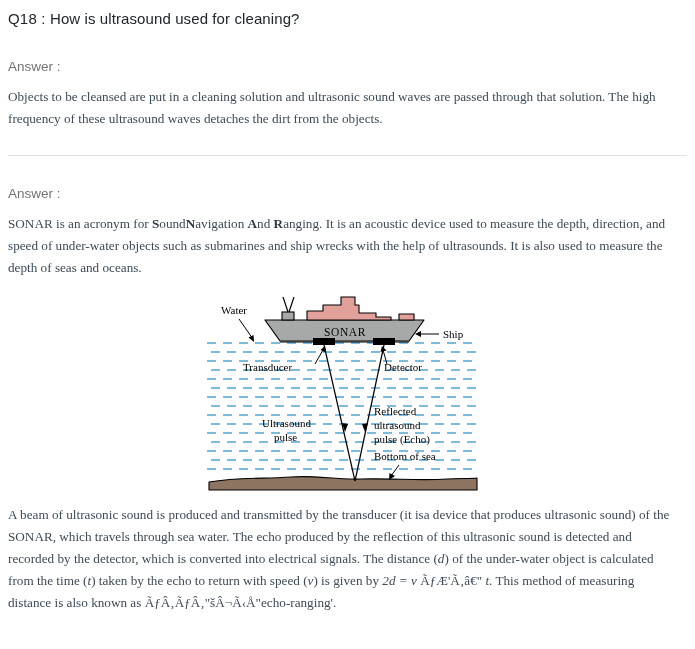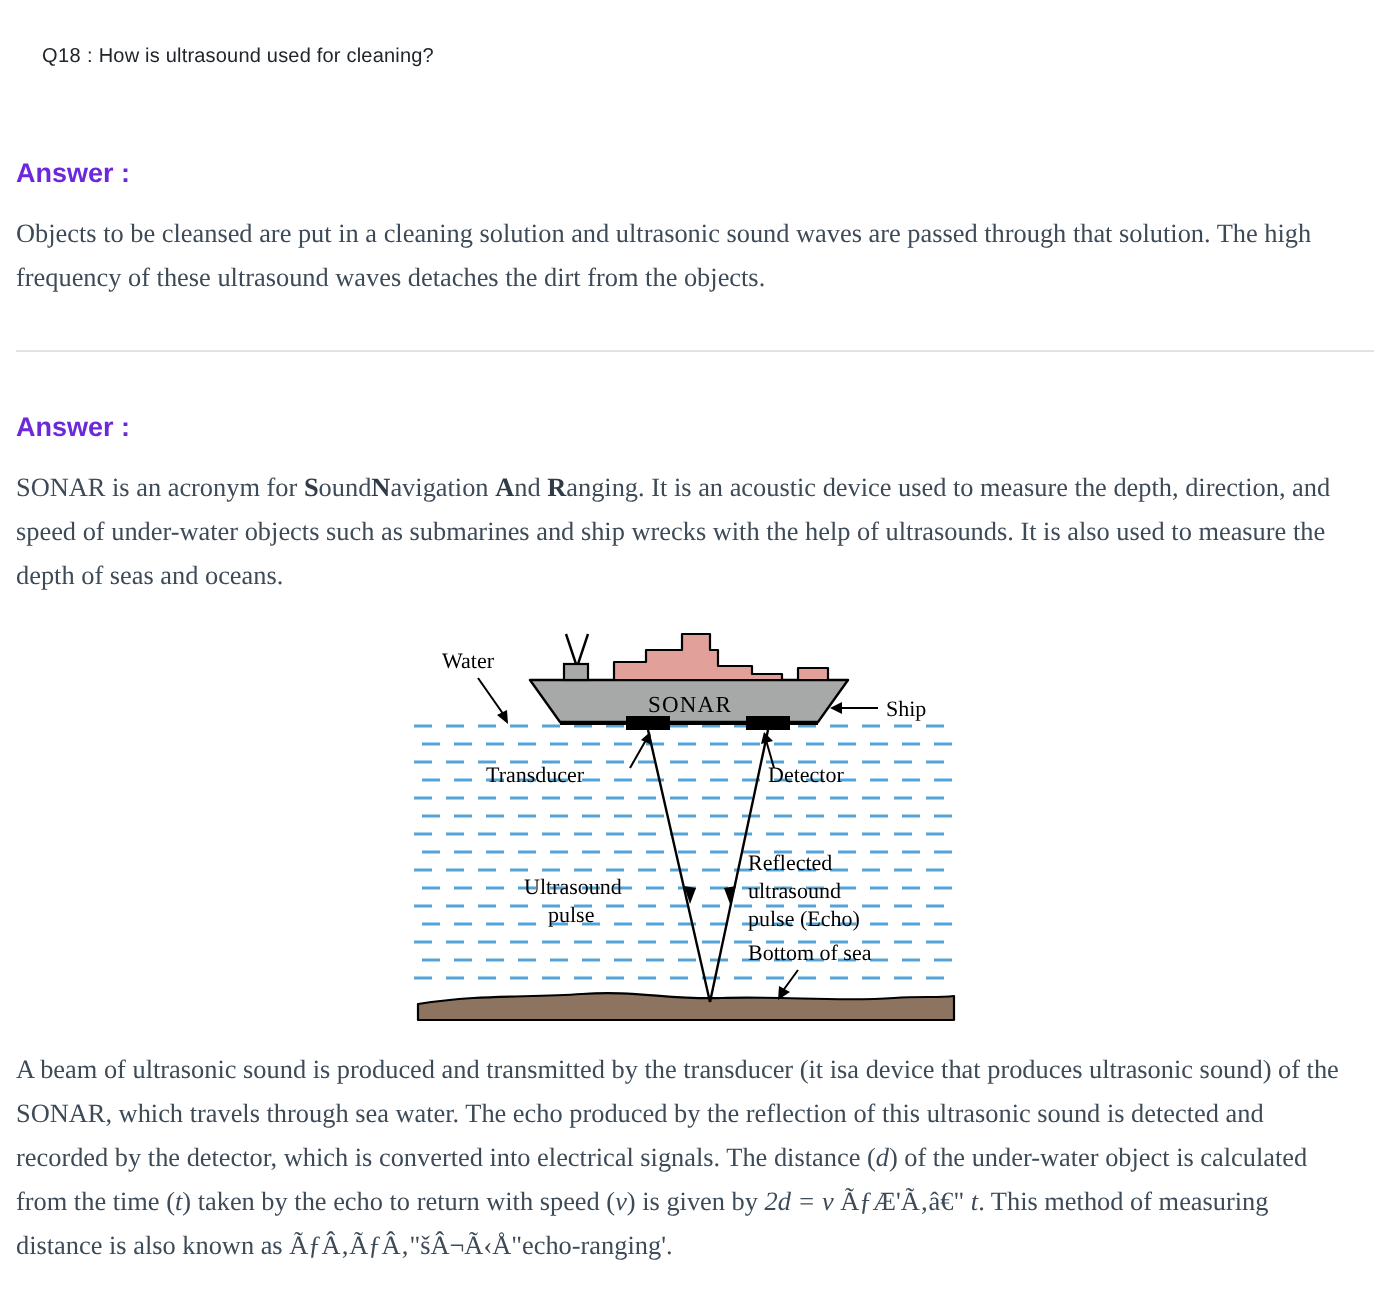--- a/index.html
+++ b/index.html
@@ -16,32 +16,32 @@
     color: #3d4a57;
     -webkit-font-smoothing: antialiased;
   }
   .page {
     box-sizing: border-box;
     width: 695px;
     padding: 0 8px;
   }
   .q-heading {
     color: #20252b;
-    font-size: 10px;
+    font-size: 15px;
     font-weight: 400;
     line-height: 1.35;
-    margin: 13px;
+    margin: 0;
     padding: 9px 0 0 0;
     letter-spacing: 0.1px;
   }
   .q-heading .q-num { letter-spacing: 0.2px; }
   .answer-label {
-    color: #6d28d9;
+    color: #737373;
     font-size: 13.5px;
-    font-weight: 700;
+    font-weight: 400;
     margin: 0;
     padding: 30px 0 0 0;
   }
   .body-text {
     color: #3d4a57;
     font-size: 13.2px;
     line-height: 22px;
     margin: 0;
     padding: 12px 0 0 0;
     max-width: 672px;

